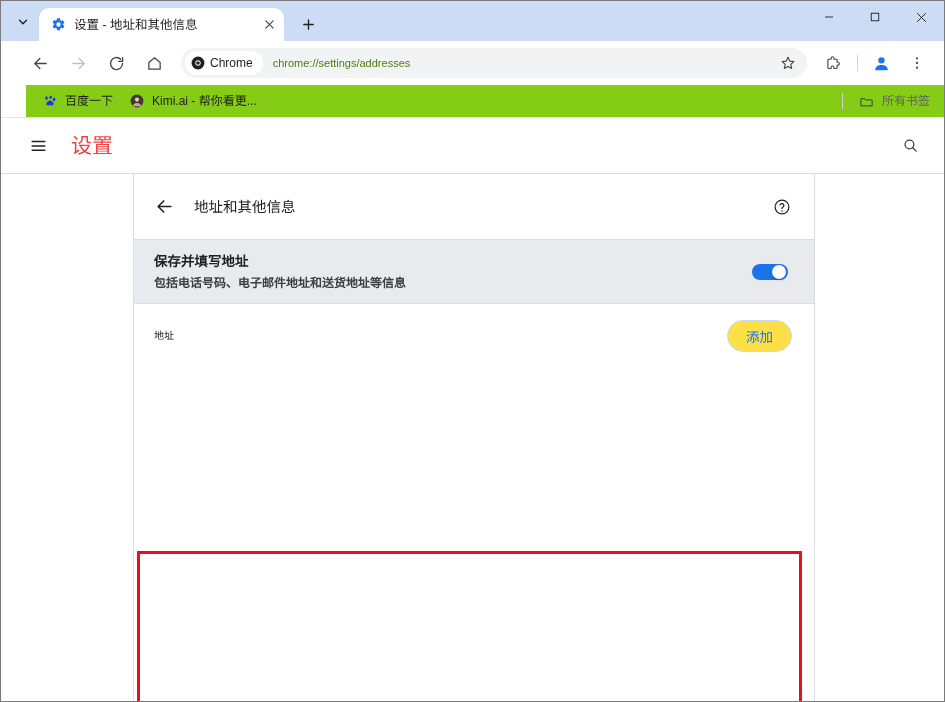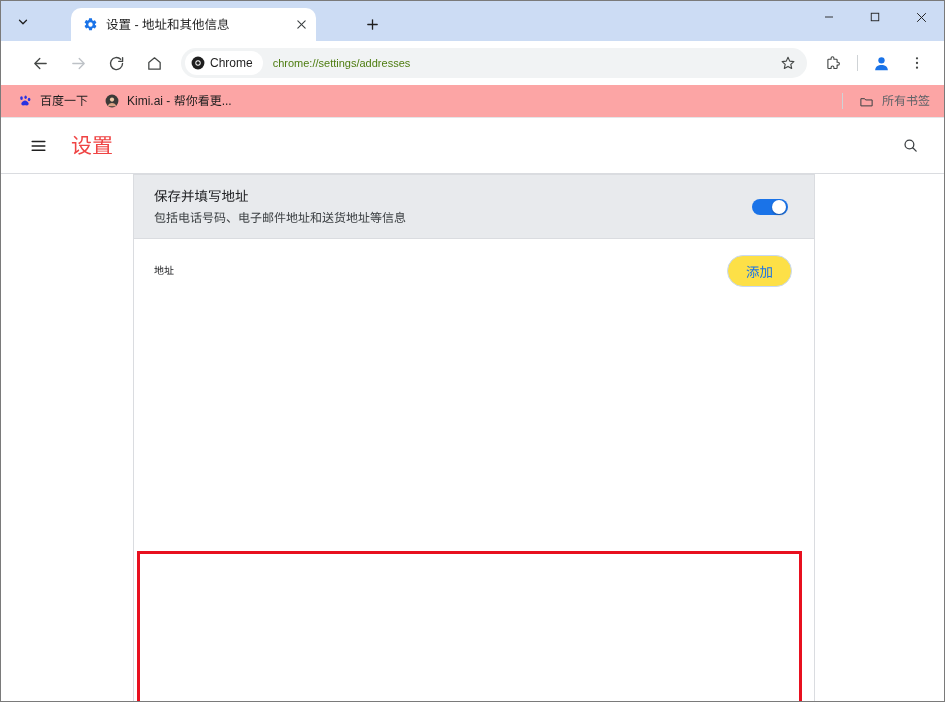--- a/index.html
+++ b/index.html
@@ -28,21 +28,20 @@
   }
 
   
   .tabstrip {
     position: relative;
     height: 40px;
     background: #ccdcf4;
     display: flex;
     align-items: flex-end;
     flex: 0 0 auto;
-    gap: 32px;
   }
   .tab-search {
     width: 28px;
     height: 28px;
     margin: 0 2px 5px 8px;
     border-radius: 50%;
     display: flex;
     align-items: center;
     justify-content: center;
     color: #1f1f1f;
@@ -192,26 +191,27 @@
   .avatar-btn {
     width: 30px; height: 30px;
     display: flex; align-items: center; justify-content: center;
     flex: 0 0 30px;
     margin: 0 2px;
   }
 
   
   .bookmarks {
     height: 32px;
-    background: #fca5a5;
+    background: #84cc16;
     display: flex;
     align-items: center;
     padding: 0 8px 0 12px;
     flex: 0 0 auto;
     position: relative;
+    margin-left: 25px;
   }
   .bm {
     display: flex;
     align-items: center;
     height: 24px;
     padding: 0 8px 0 4px;
     border-radius: 6px;
     margin-right: 4px;
   }
   .bm-ico {
@@ -336,20 +336,21 @@
 
   .toggle-row {
     background: #e8eaed;
     min-height: 65px;
     display: flex;
     align-items: center;
     padding: 10px 26px 10px 20px;
     box-sizing: border-box;
     border-top: 1px solid #dadce0;
     border-bottom: 1px solid #dadce0;
+    font-weight: bold;
   }
   .toggle-text { flex: 1 1 auto; }
   .toggle-title {
     font-size: 13.5px;
     color: #202124;
     line-height: 21px;
   }
   .toggle-sub {
     font-size: 12px;
     color: #3c4043;
@@ -594,20 +595,36 @@
           </svg>
       </div>
     </div>
 
     <div class="page-body">
       <div class="side-pane"></div>
 
       <div class="main-pane">
         <div class="card">
 
+          <div class="sec-header">
+            <div class="back-arrow">
+              <svg width="19" height="19" viewBox="0 0 24 24" fill="none" stroke="currentColor" stroke-width="2" stroke-linecap="round" stroke-linejoin="round">
+                  <line x1="20" y1="12" x2="5" y2="12"></line>
+                  <polyline points="11 5 4 12 11 19"></polyline>
+                </svg>
+            </div>
+            <div class="sec-title">地址和其他信息</div>
+            <div class="help-icon">
+              <svg width="18" height="18" viewBox="0 0 24 24" fill="none" stroke="currentColor" stroke-width="1.6">
+                  <circle cx="12" cy="12" r="9.2"></circle>
+                  <path d="M9.4 9.2a2.7 2.7 0 0 1 5.2.9c0 1.8-2.6 2.1-2.6 3.9" stroke-linecap="round"></path>
+                  <circle cx="12" cy="17.3" r="1" fill="currentColor" stroke="none"></circle>
+                </svg>
+            </div>
+          </div>
 
           <div class="toggle-row">
             <div class="toggle-text">
               <div class="toggle-title">保存并填写地址</div>
               <div class="toggle-sub">包括电话号码、电子邮件地址和送货地址等信息</div>
             </div>
             <div class="switch" id="addr-switch" style="background: rgb(26, 115, 232);">
               <div class="knob"></div>
             </div>
           </div>

